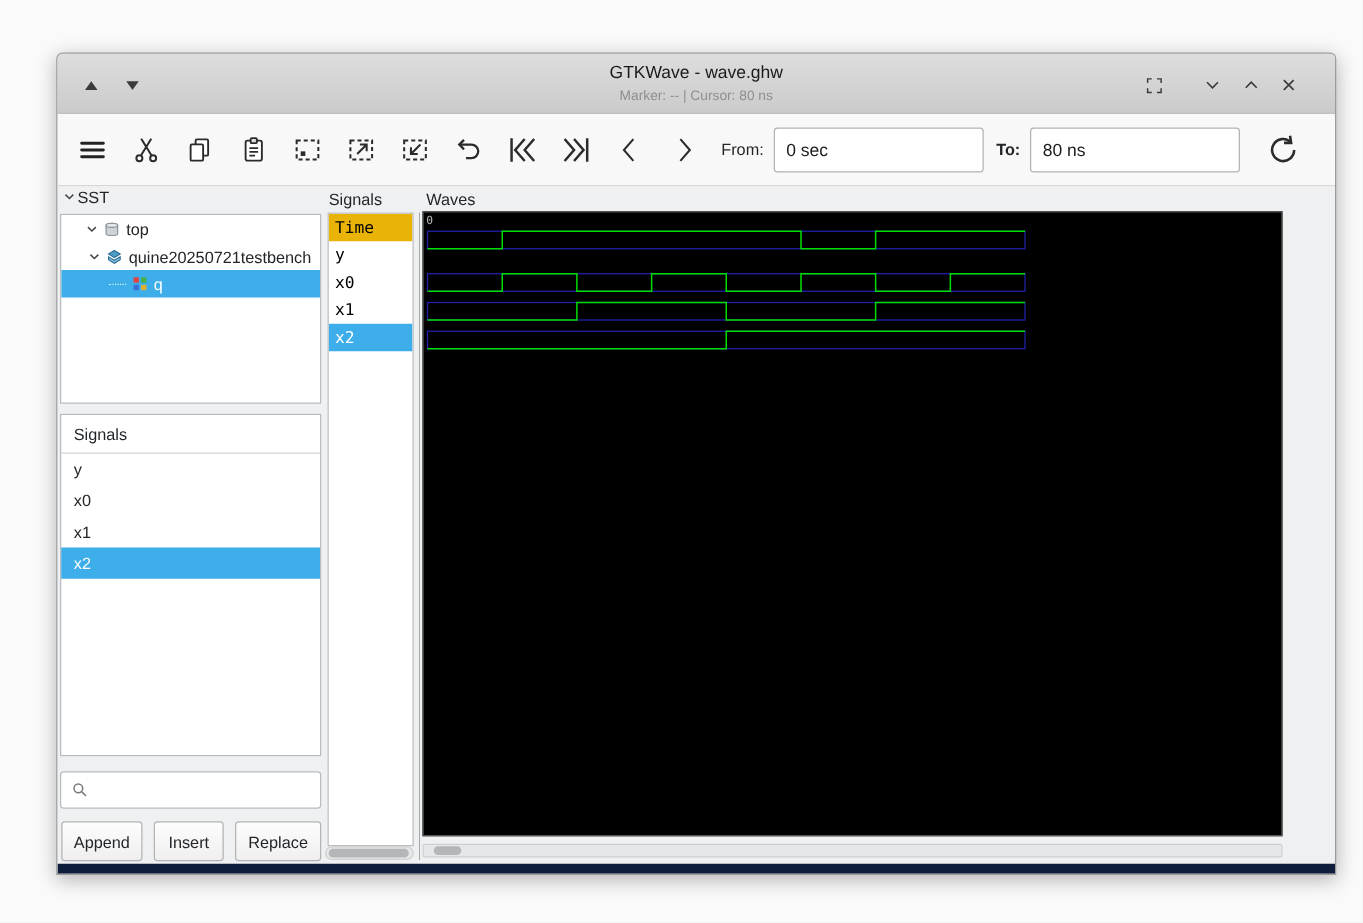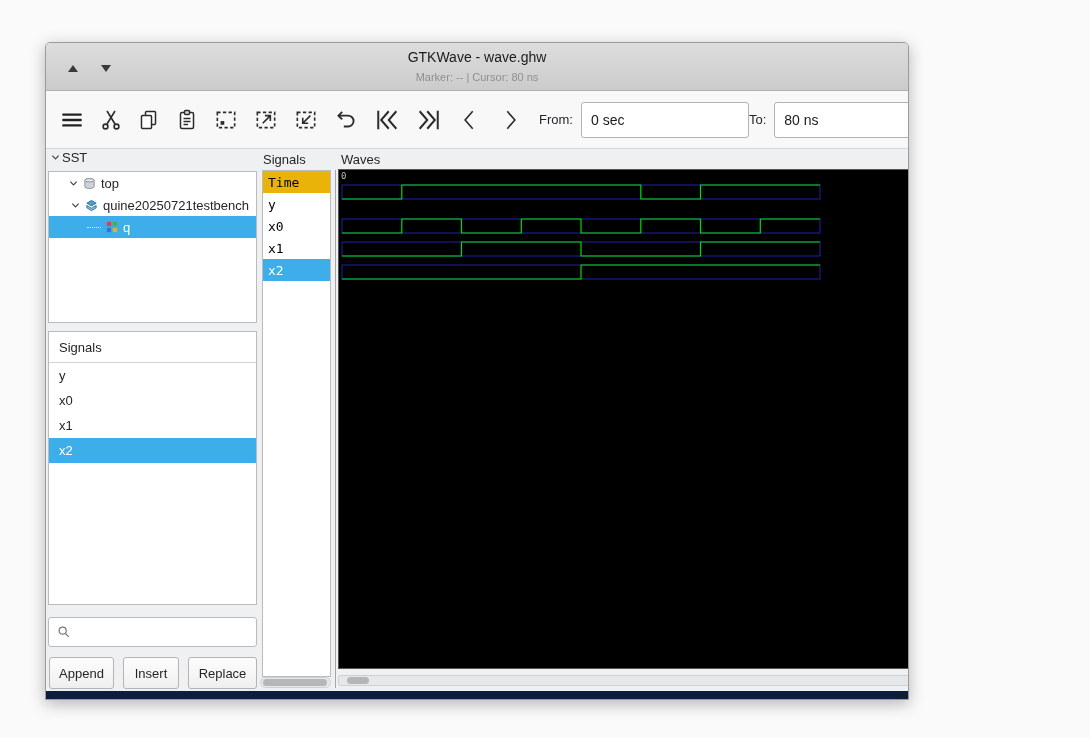--- a/index.html
+++ b/index.html
@@ -1,20 +1,20 @@
 <!DOCTYPE html>
 <html style="--accent: #3daee9;"><head>
 <meta charset="utf-8">
 <style>
   * { margin:0; padding:0; box-sizing:border-box; }
   html,body { width:1090px; height:738px; overflow:hidden; }
   body { background:#fafafa; font-family:"Liberation Sans", sans-serif; color:#232629; }
   :root { --accent:#3daee9; }
 
-  .window { position:absolute; left:45px; top:42px; width:864px; height:658px;
+  .window { position:absolute; left:45px; top:42px; width:1024px; height:658px;
             background:#eff0f1; border:1px solid #9b9b9b; border-radius:5px 5px 0 0;
             box-shadow:0 4px 16px rgba(0,0,0,.28); overflow:hidden; }
 
   
   .titlebar { position:relative; height:48px; background:linear-gradient(#dddddd,#cbcbcb);
               border-bottom:1px solid #b0b0b0; }
   .title-center { position:absolute; left:0; right:0; top:6px; text-align:center; }
   .win-title { font-size:14px; color:#1a1a1a; }
   .win-status { font-size:11px; color:#8f8f8f; margin-top:6px; }
   .tb-icon { position:absolute; top:16px; width:18px; height:18px; display:flex;
@@ -204,21 +204,21 @@
           <path d="M14.5 4 L7.5 12 L14.5 20"></path>
         </svg>
     </div>
     <div class="tbtn">
       <svg width="26" height="26" viewBox="0 0 24 24" fill="none" stroke="#2b2b2b" stroke-width="1.5">
           <path d="M9.5 4 L16.5 12 L9.5 20"></path>
         </svg>
     </div>
     <span class="tb-label">From:</span>
     <input class="tb-input" value="0 sec" style="">
-    <span class="tb-label" style="margin-left:0;">To:</span>
+    <span class="tb-label" style="margin-left:10px;font-weight:bold;">To:</span>
     <input class="tb-input" value="80 ns" style="">
     <div class="tbtn reload-btn">
       <svg width="30" height="30" viewBox="0 0 24 24" fill="none" stroke="#2b2b2b" stroke-width="1.7">
           <path d="M19.3 12 a7.3 7.3 0 1 1 -2.2 -5.2"></path>
           <path d="M16.6 2.6 L17.3 7.3 L12.6 7.3"></path>
         </svg>
     </div>
   </div>
 
   <div class="content">

